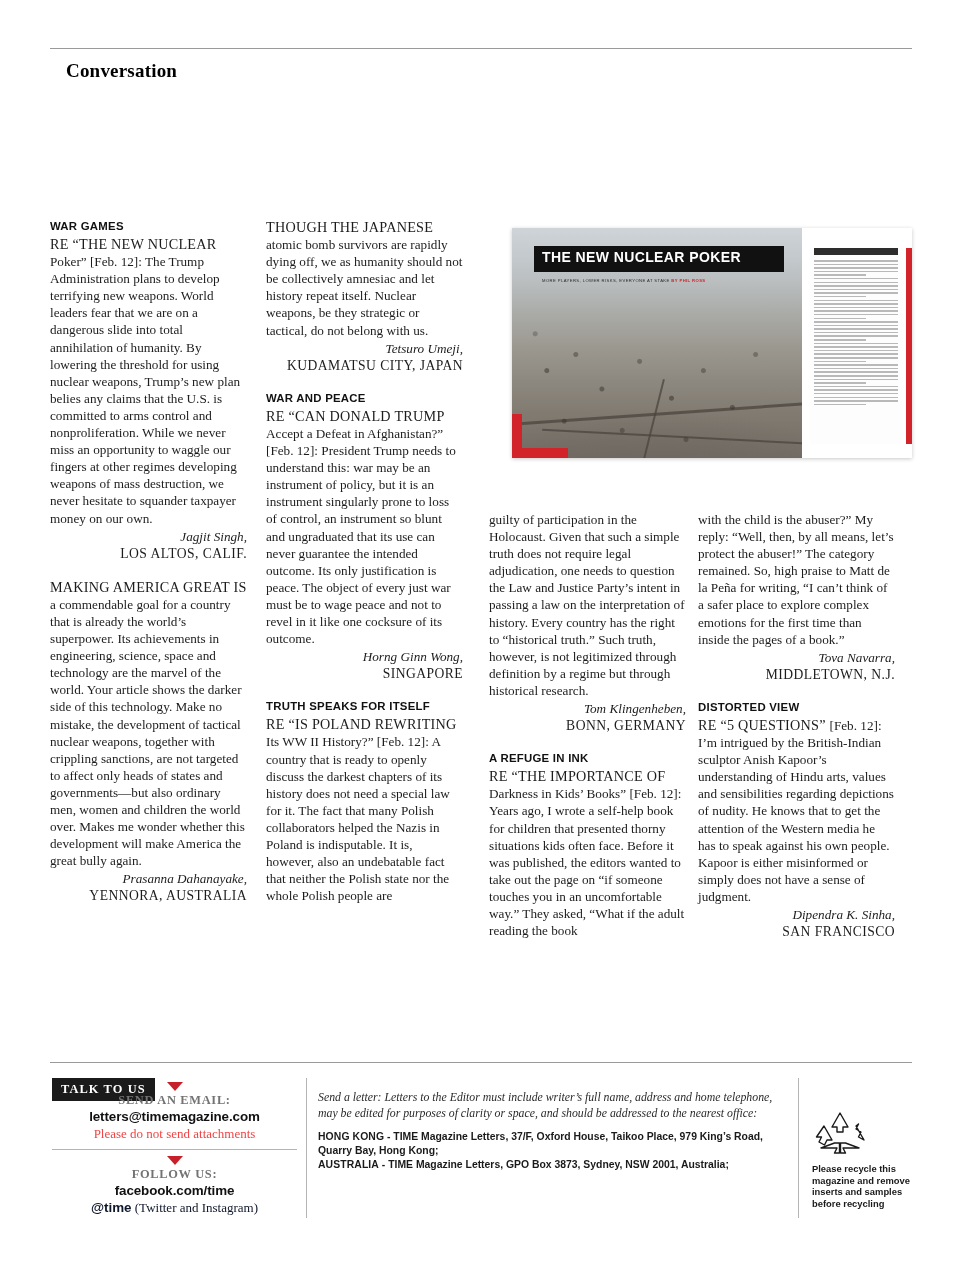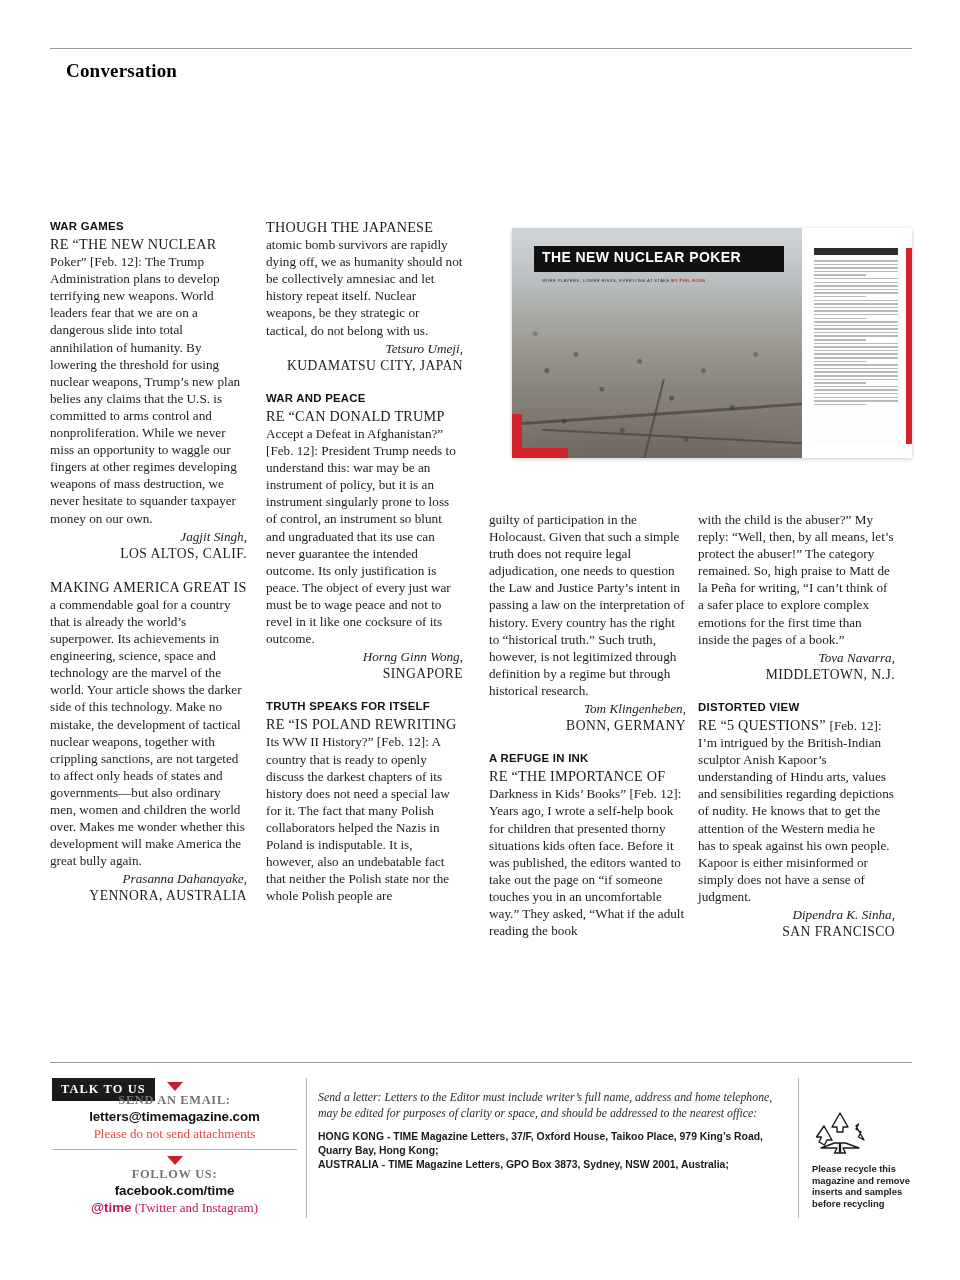--- a/index.html
+++ b/index.html
@@ -281,21 +281,21 @@
     line-height: 17px;
   }
   .contact-hr {
     width: 245px; height: 1px;
     background: #b4b4b4;
     margin: 7px 0 6px 0;
   }
   .contact-sub {
     font-family: "Liberation Serif", serif;
     font-size: 13px;
-    color: #be185d;
+    color: #0f172a;
     line-height: 17px;
   }
   .contact-sub b {
     font-family: "Liberation Sans", sans-serif;
     font-size: 13.4px;
   }
 
   .vrule-1 {
     position: absolute;
     left: 306px; top: 1078px;

